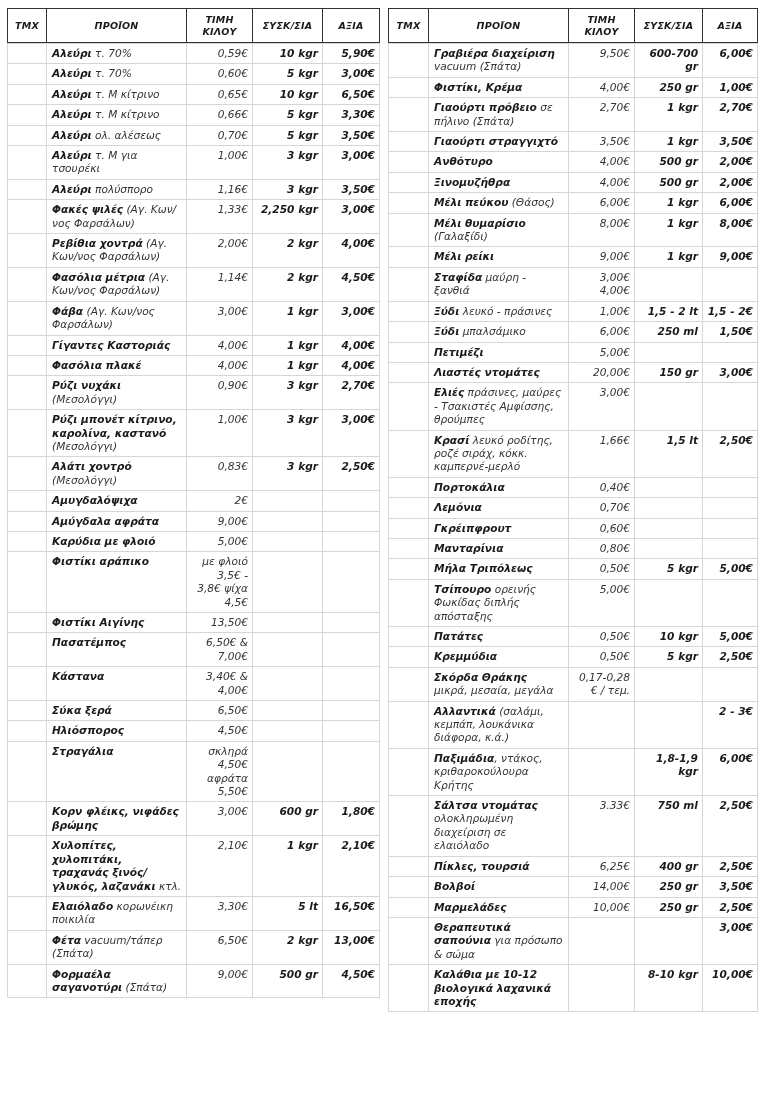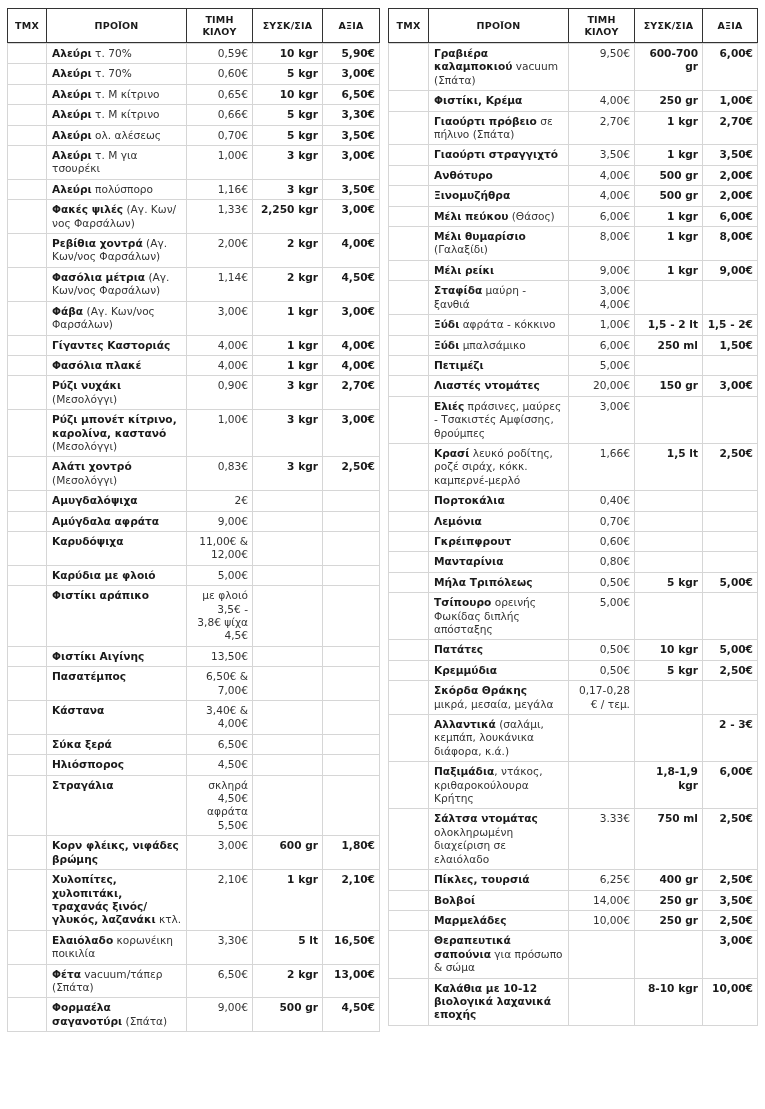--- a/index.html
+++ b/index.html
@@ -5,21 +5,21 @@
   html, body { margin: 0; padding: 0; background: #ffffff; }
   body {
     width: 765px; height: 1109px; position: relative; overflow: hidden;
     font-family: "DejaVu Sans", "Liberation Sans", sans-serif;
     color: #1a1a1a;
   }
   .panel { position: absolute; top: 8px; }
   #left-panel { left: 7px; width: 372px; }
   #right-panel { left: 388px; width: 369px; }
 
-  table { border-collapse: collapse; table-layout: fixed; width: 100%; }
+  table { border-collapse: collapse; table-layout: fixed; width: 100%; font-style: italic; }
   .hdr th {
     border: 1.5px solid #333;
     font-weight: bold; font-size: 9.5px; letter-spacing: 0.2px;
     text-align: center; vertical-align: middle;
     height: 33px; padding: 0 2px; line-height: 12px;
   }
   .body-table { margin-top: 0; }
   .body-table td {
     border: 1.5px solid #d6d6d6;
     font-size: 10.6px; line-height: 13.4px;
@@ -184,27 +184,20 @@
         </tr>
         <tr>
           <td></td>
           <td class="c-prod"><span class="b">Αμύγδαλα αφράτα</span><span class="n"></span></td>
           <td class="c-price">9,00€</td>
           <td class="c-pack"></td>
           <td class="c-val"></td>
         </tr>
         <tr>
           <td></td>
-          <td class="c-prod"><span class="b">Καρυδόψιχα</span><span class="n"></span></td>
-          <td class="c-price">11,00€ &amp; 12,00€</td>
-          <td class="c-pack"></td>
-          <td class="c-val"></td>
-        </tr>
-        <tr>
-          <td></td>
           <td class="c-prod"><span class="b">Καρύδια με φλοιό</span><span class="n"></span></td>
           <td class="c-price">5,00€</td>
           <td class="c-pack"></td>
           <td class="c-val"></td>
         </tr>
         <tr>
           <td></td>
           <td class="c-prod"><span class="b">Φιστίκι αράπικο</span><span class="n"></span></td>
           <td class="c-price">με φλοιό 3,5€ - 3,8€ ψίχα 4,5€</td>
           <td class="c-pack"></td>
@@ -314,21 +307,21 @@
     <colgroup>
         <col style="width:40px">
         <col style="width:140px">
         <col style="width:66px">
         <col style="width:68px">
         <col style="width:55px">
       </colgroup>
     <tbody id="right-tbody">
         <tr>
           <td></td>
-          <td class="c-prod"><span class="b">Γραβιέρα καλαμποκιού</span><span class="n"> vacuum (Σπάτα)</span></td>
+          <td class="c-prod"><span class="b">Γραβιέρα διαχείριση</span><span class="n"> vacuum (Σπάτα)</span></td>
           <td class="c-price">9,50€</td>
           <td class="c-pack">600-700 gr</td>
           <td class="c-val">6,00€</td>
         </tr>
         <tr>
           <td></td>
           <td class="c-prod"><span class="b">Φιστίκι, Κρέμα</span><span class="n"></span></td>
           <td class="c-price">4,00€</td>
           <td class="c-pack">250 gr</td>
           <td class="c-val">1,00€</td>
@@ -384,21 +377,21 @@
         </tr>
         <tr>
           <td></td>
           <td class="c-prod"><span class="b">Σταφίδα</span><span class="n"> μαύρη - ξανθιά</span></td>
           <td class="c-price">3,00€ 4,00€</td>
           <td class="c-pack"></td>
           <td class="c-val"></td>
         </tr>
         <tr>
           <td></td>
-          <td class="c-prod"><span class="b">Ξύδι</span><span class="n"> αφράτα - κόκκινο</span></td>
+          <td class="c-prod"><span class="b">Ξύδι</span><span class="n"> λευκό - πράσινες</span></td>
           <td class="c-price">1,00€</td>
           <td class="c-pack">1,5 - 2 lt</td>
           <td class="c-val">1,5 - 2€</td>
         </tr>
         <tr>
           <td></td>
           <td class="c-prod"><span class="b">Ξύδι</span><span class="n"> μπαλσάμικο</span></td>
           <td class="c-price">6,00€</td>
           <td class="c-pack">250 ml</td>
           <td class="c-val">1,50€</td>

